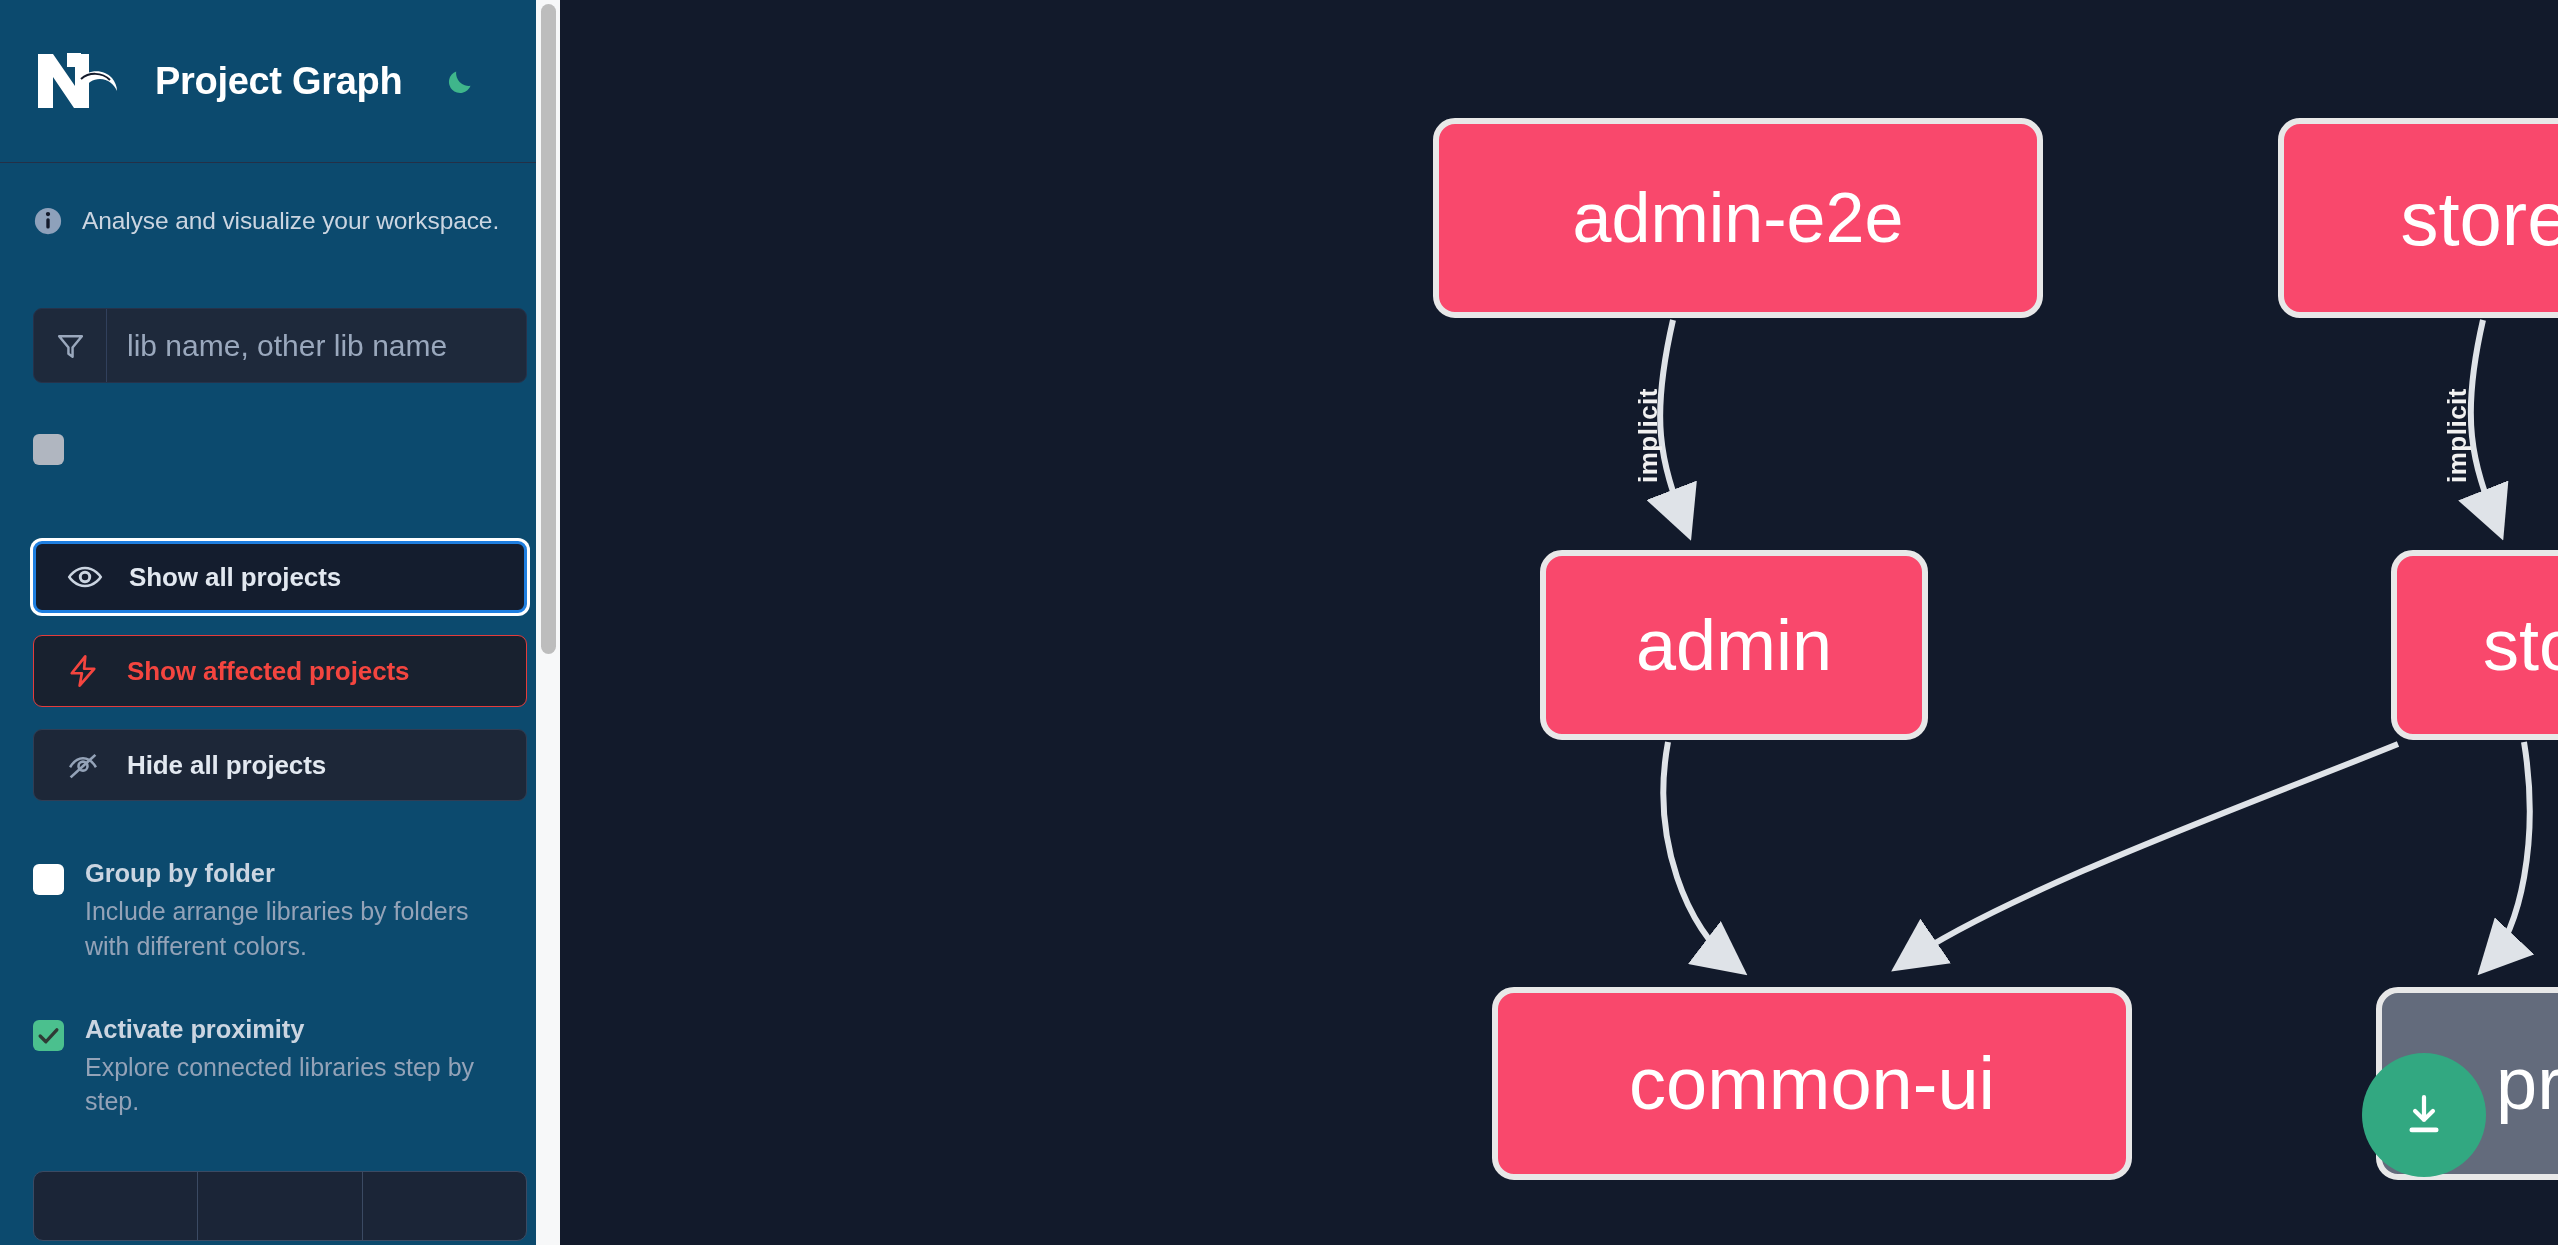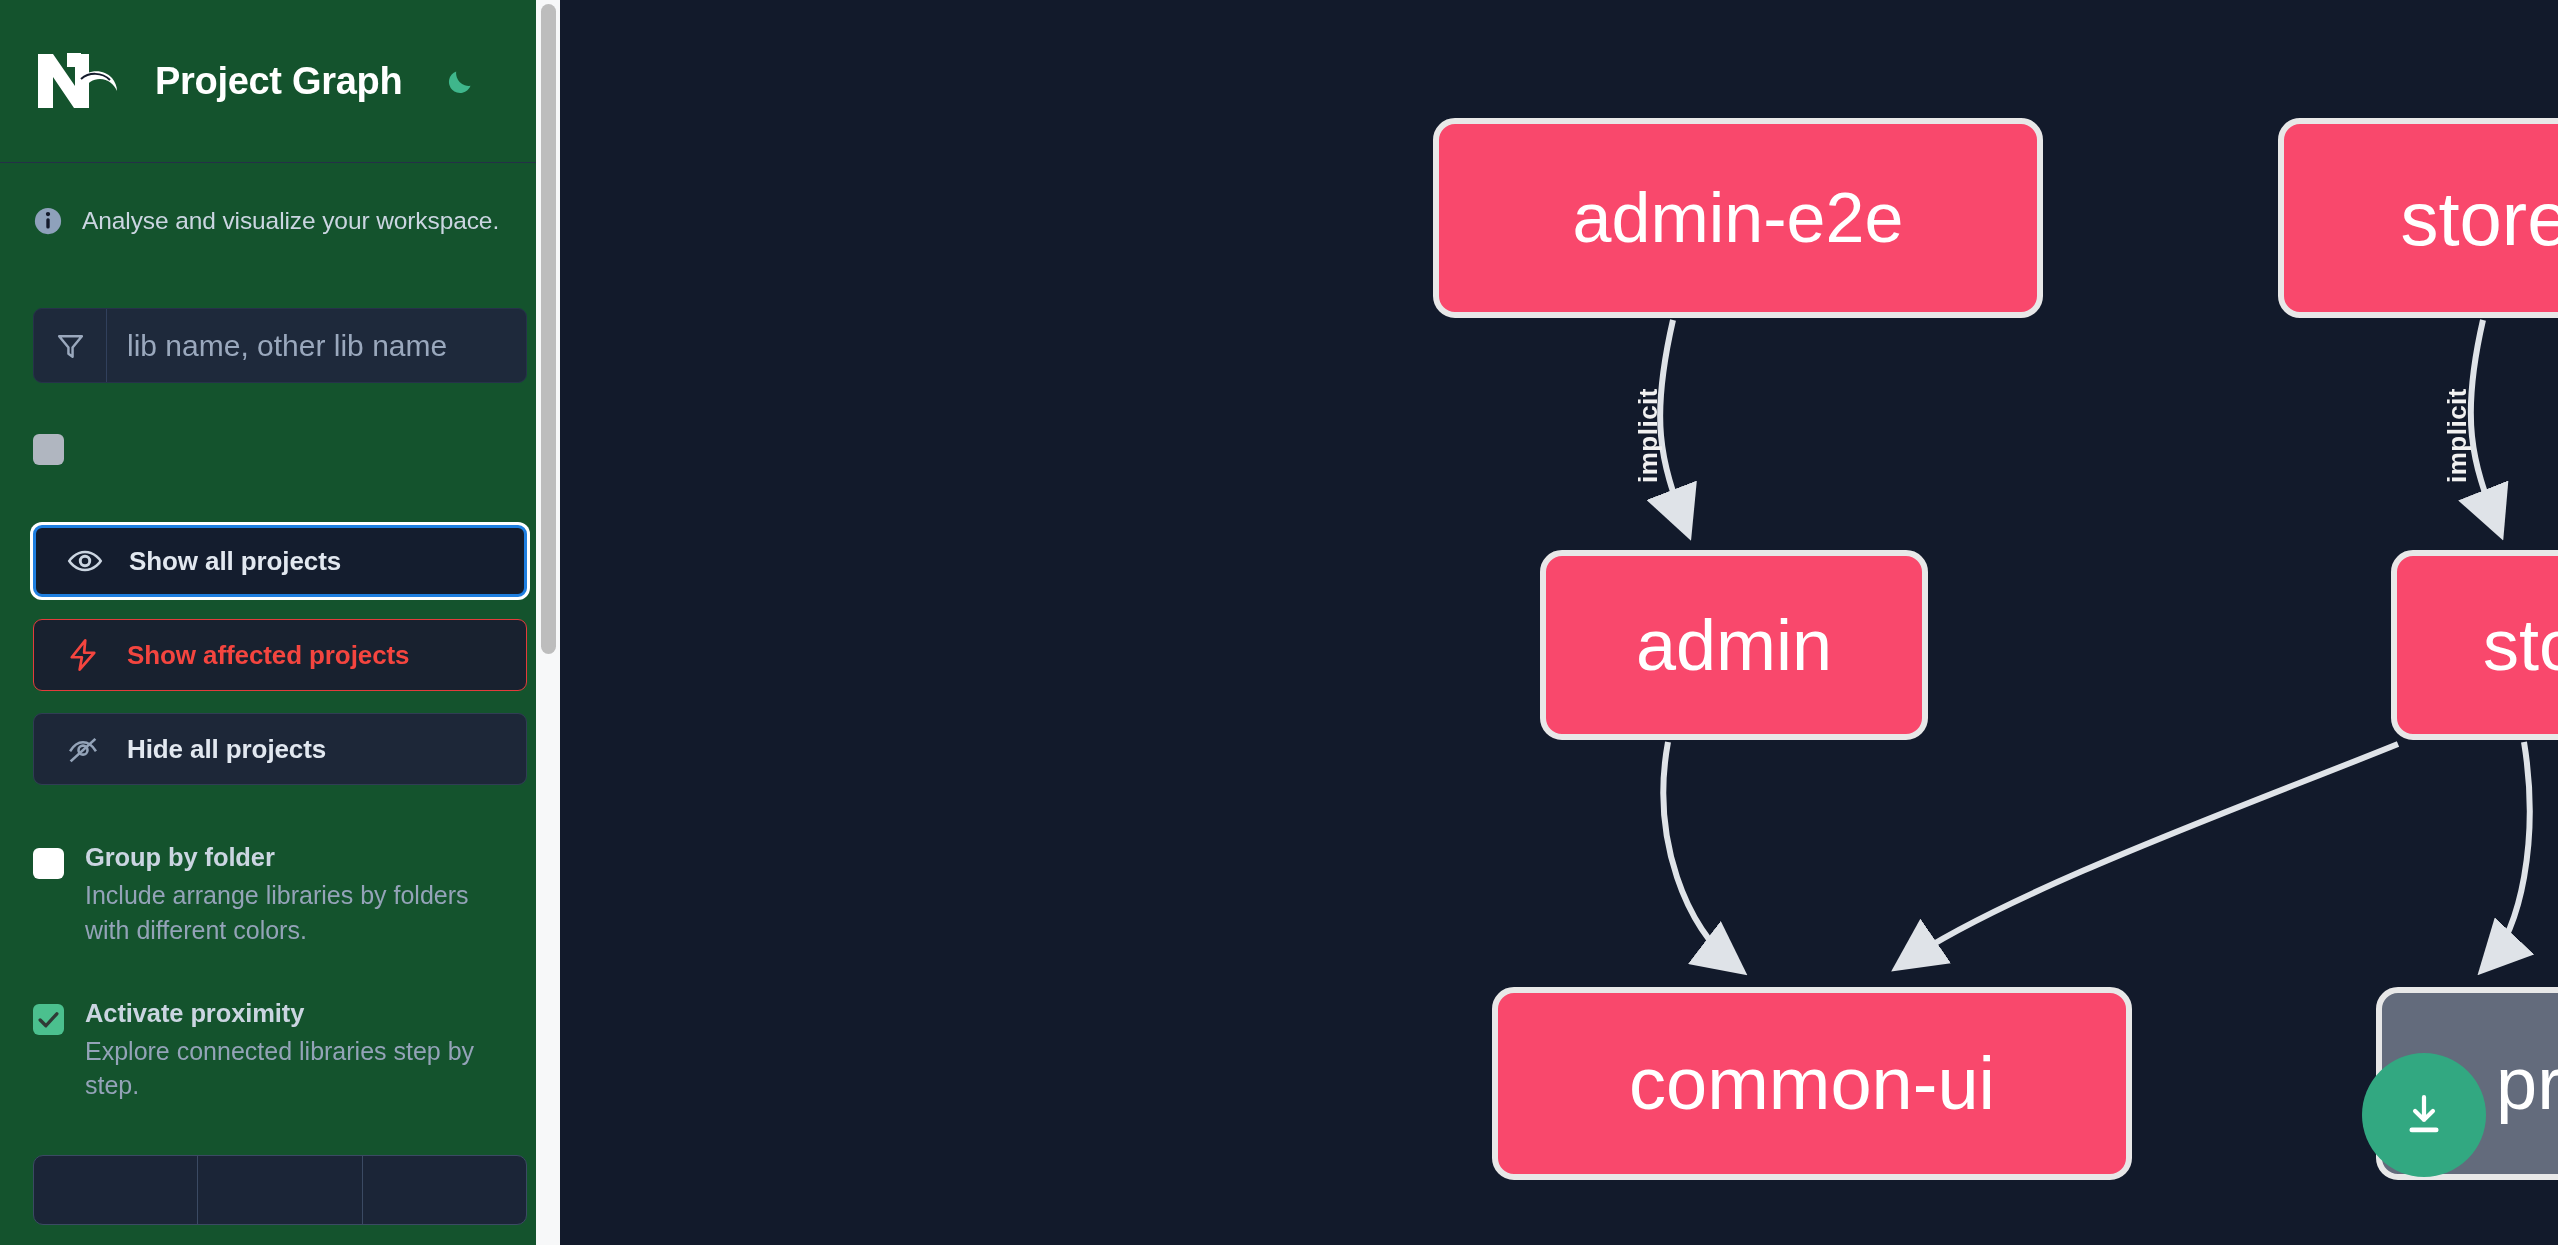--- a/index.html
+++ b/index.html
@@ -16,21 +16,21 @@
     height: 1245px;
     display: flex;
     background: #111827;
   }
 
   
   .sidebar {
     position: relative;
     width: 560px;
     height: 1245px;
-    background: #14532d;
+    background: #0c4a6e;
     flex: 0 0 560px;
     overflow: hidden;
   }
   .sb-header {
     height: 163px;
     display: flex;
     align-items: center;
     padding: 0 34px;
     border-bottom: 1px solid #243047;
     gap: 0;
@@ -118,21 +118,21 @@
     line-height: 1.15;
   }
   .check-desc {
     font-size: 25px;
     color: #94a3b8;
     line-height: 1.37;
     margin-top: 6px;
     max-width: 430px;
   }
 
-  .btn-group { margin-top: 60px; display: flex; flex-direction: column; gap: 22px; justify-content: center; }
+  .btn-group { margin-top: 76px; display: flex; flex-direction: column; gap: 22px; justify-content: center; }
   .sbbtn {
     height: 72px;
     border-radius: 9px;
     display: flex;
     align-items: center;
     padding-left: 30px;
     gap: 25px;
     font-size: 26px;
     font-weight: 700;
     cursor: pointer;

